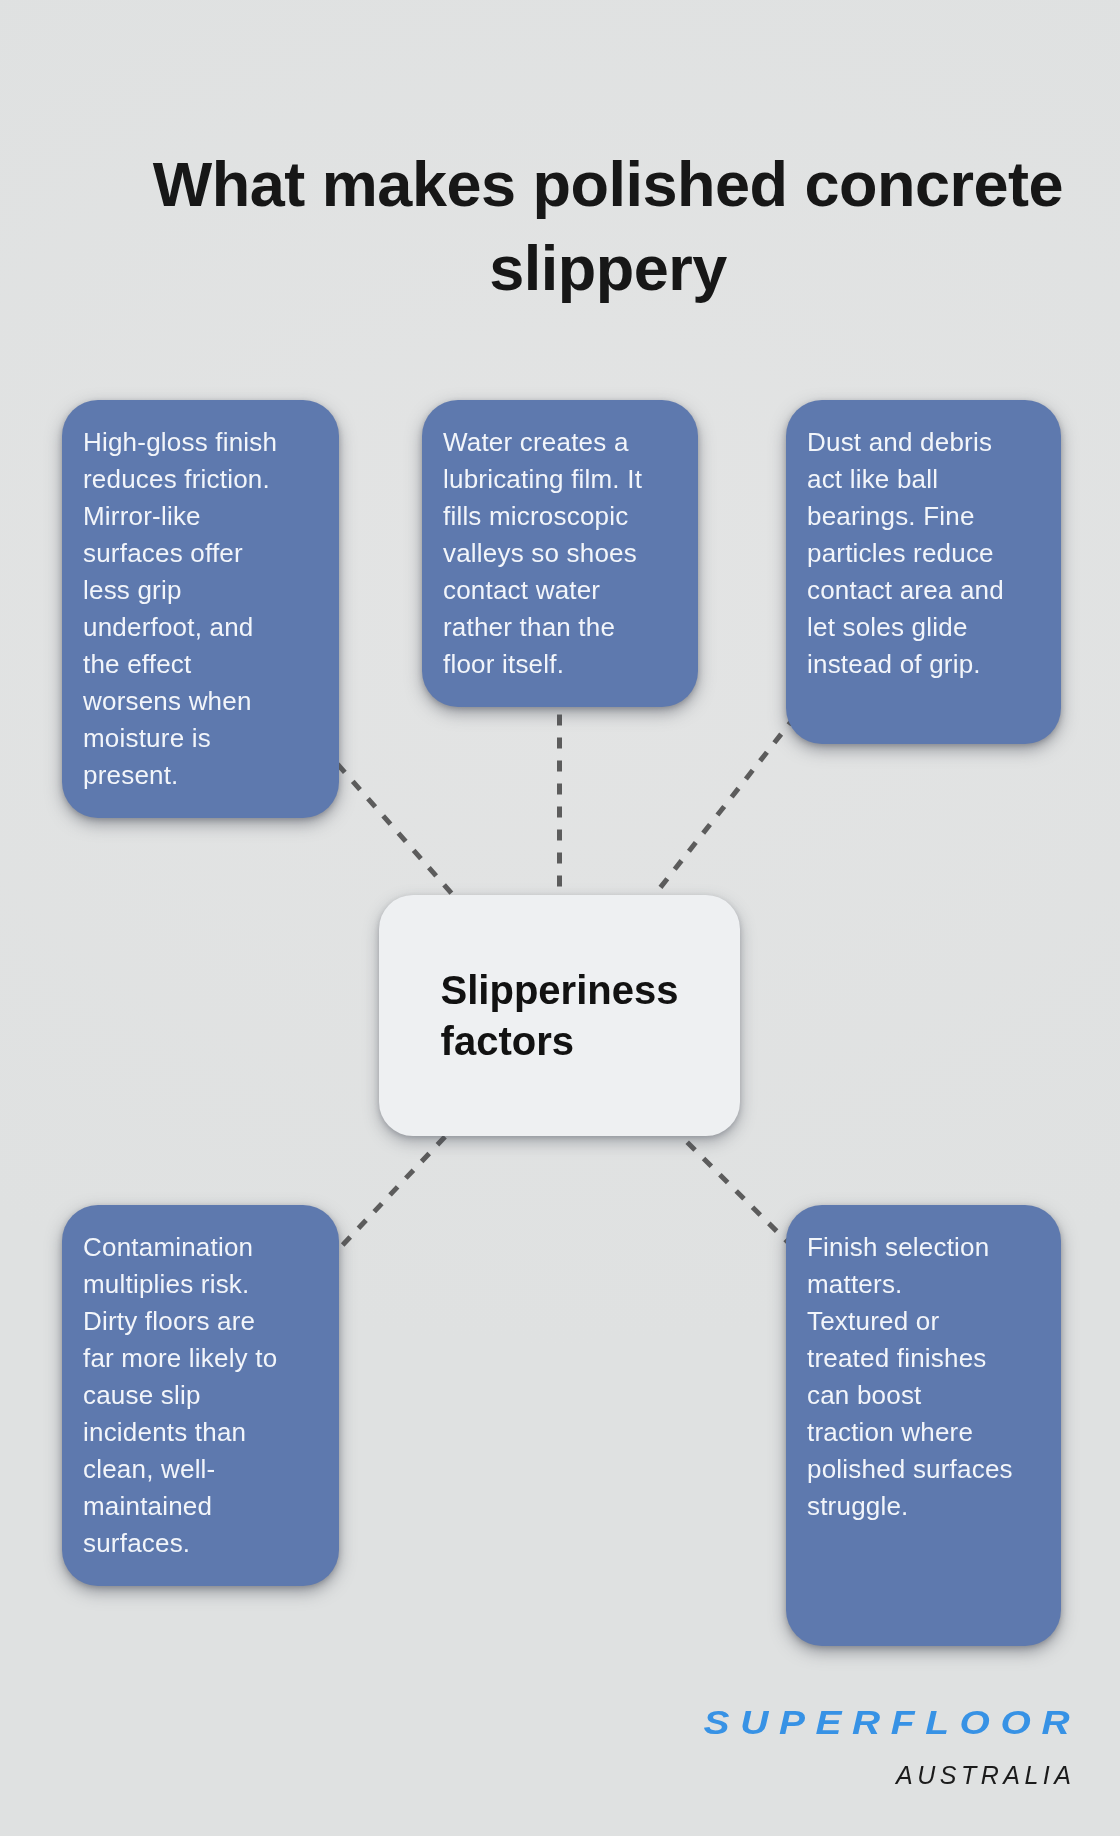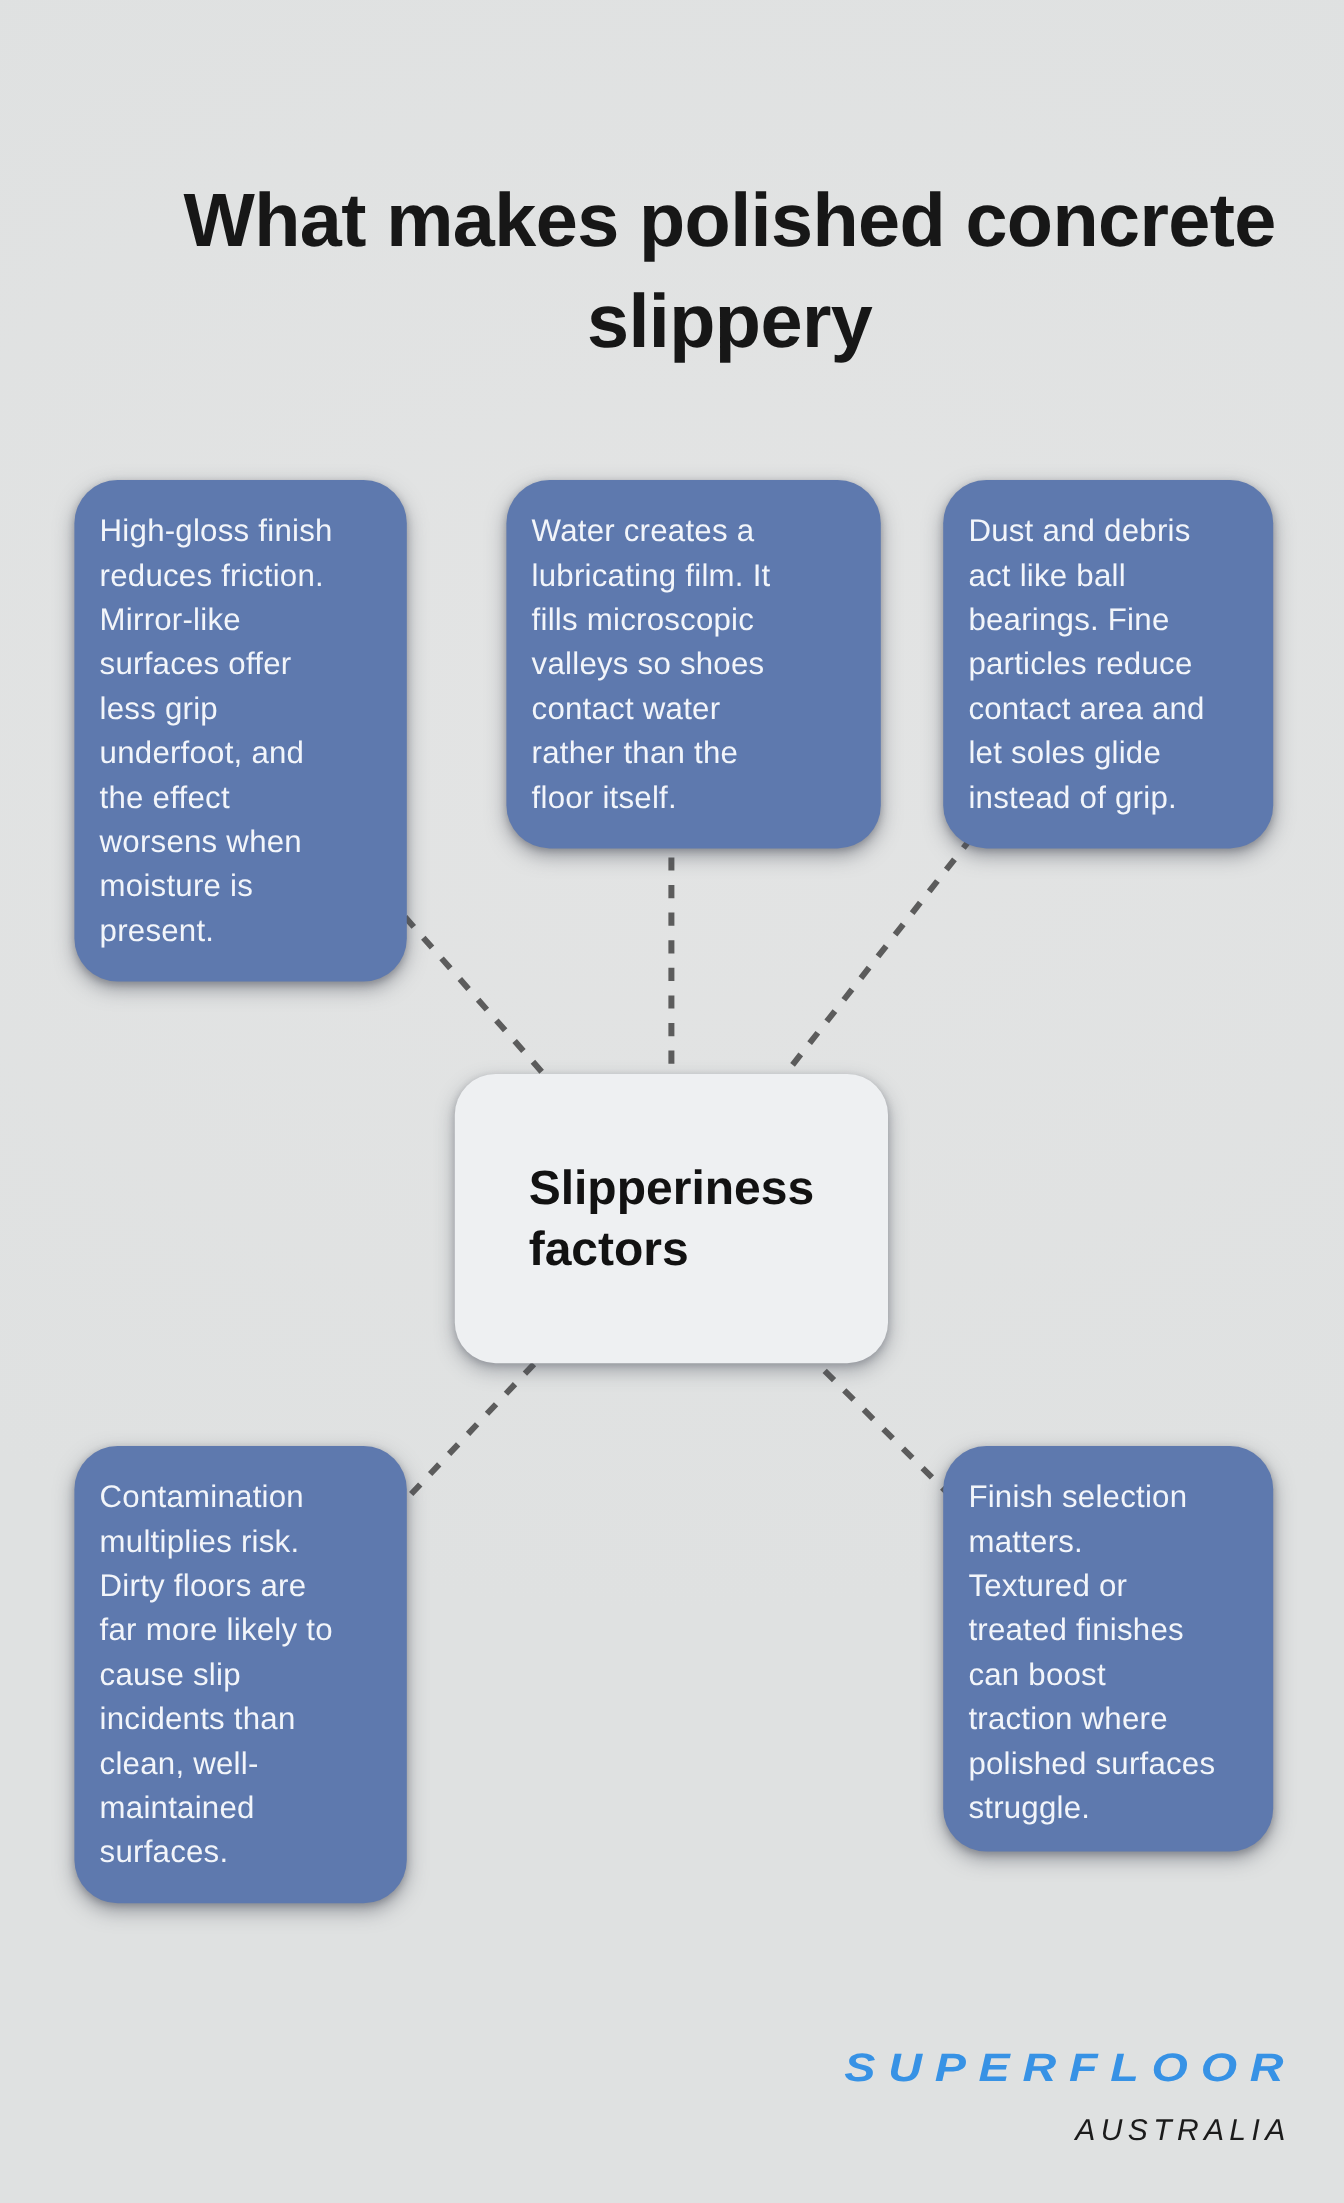--- a/index.html
+++ b/index.html
@@ -19,24 +19,24 @@
   .card{
     position:absolute;z-index:2;border-radius:36px;
     background:var(--card-blue,#5e79ae);
     box-shadow:0 6px 16px rgba(75,80,92,.5), 0 2px 5px rgba(75,80,92,.3);
     color:var(--card-text,#f2f5fa);
     font-size:26px;line-height:37px;letter-spacing:.2px;
     padding:24px 20px 24px 21px;box-sizing:border-box;
   }
   .card-text{white-space:pre-line;}
   .card-1{left:62px;top:400px;width:277px;height:418px;}
-  .card-2{left:422px;top:400px;width:312px;height:307px;}
-  .card-3{left:786px;top:400px;width:275px;height:307px;}
+  .card-2{left:422px;top:400px;width:276px;height:307px;}
+  .card-3{left:786px;top:400px;width:275px;height:344px;}
   .card-4{left:62px;top:1205px;width:277px;height:381px;}
-  .card-5{left:786px;top:1205px;width:275px;height:338px;}
+  .card-5{left:786px;top:1205px;width:275px;height:441px;}
   .center-node{
     position:absolute;z-index:2;left:379px;top:895px;width:361px;height:241px;
     border-radius:34px;background:var(--node-bg,#eef0f2);
     box-shadow:0 6px 16px rgba(75,80,92,.4), 0 2px 5px rgba(75,80,92,.25);
     display:flex;align-items:center;justify-content:center;
     font-size:40px;line-height:51px;font-weight:700;color:#121212;
     text-align:left;white-space:pre-line;box-sizing:border-box;
   }
   .logo{position:absolute;right:49px;top:1704px;z-index:2;text-align:right;font-style:italic;}
   .logo-brand{

